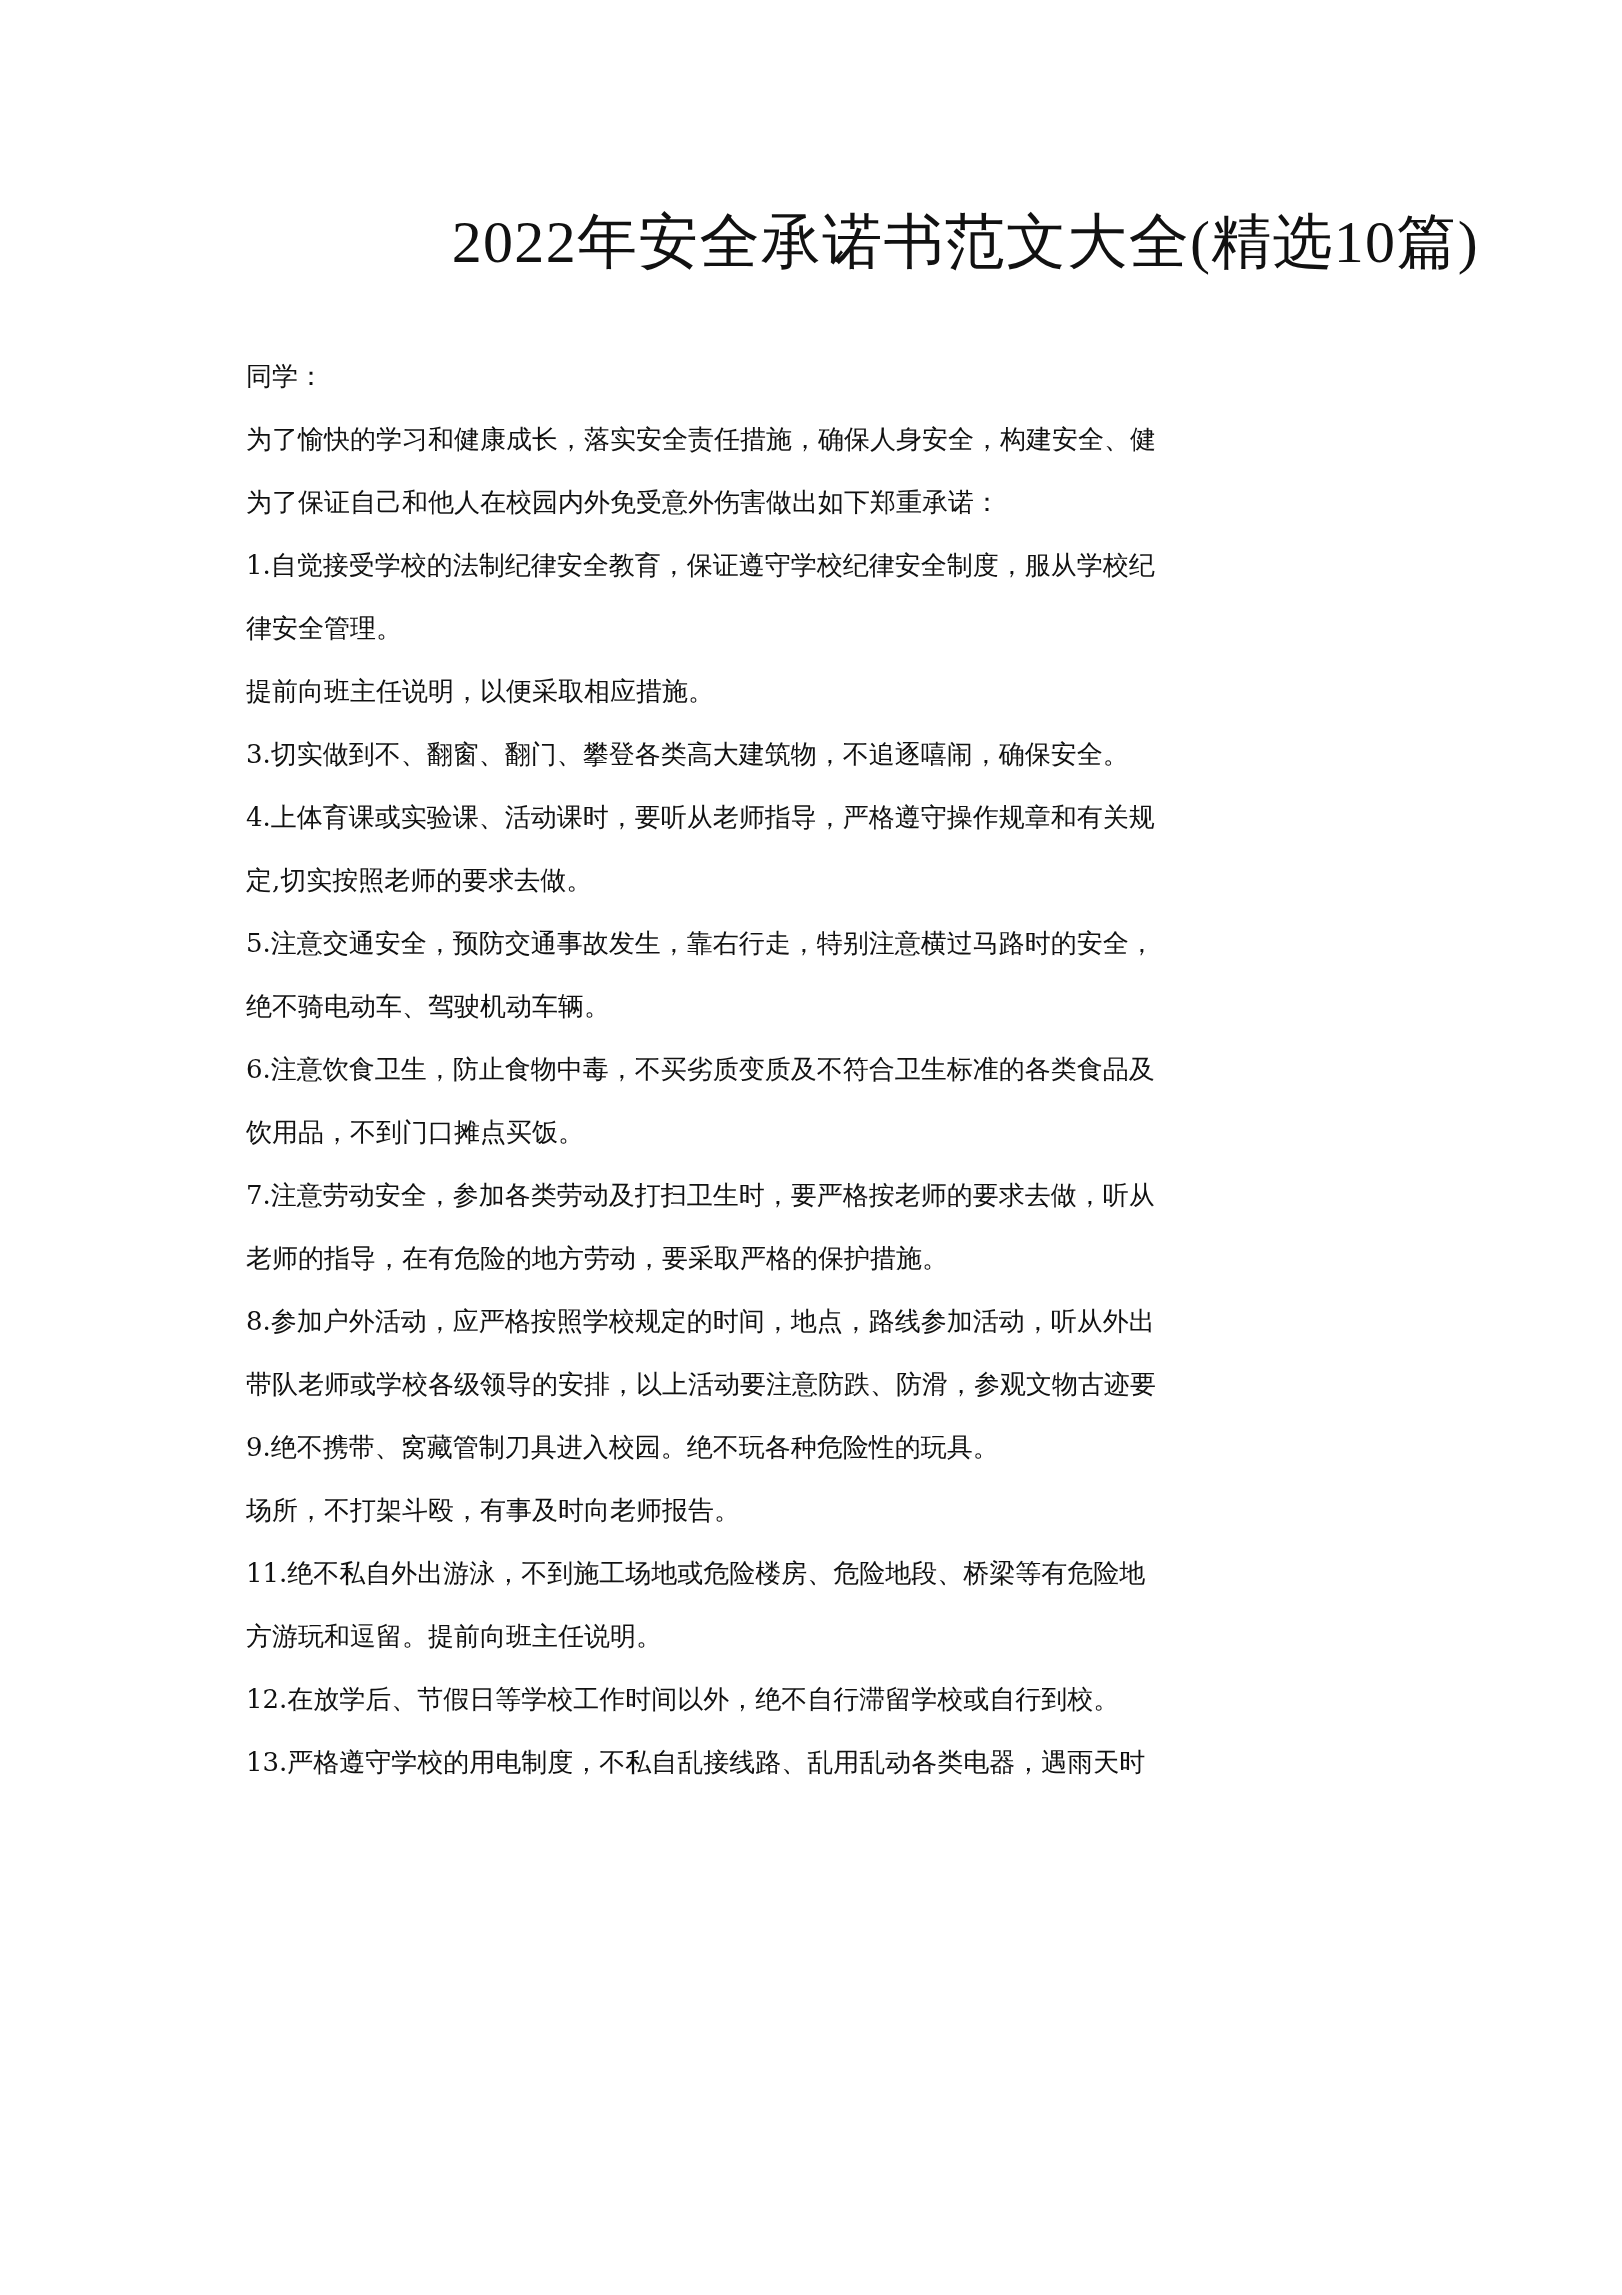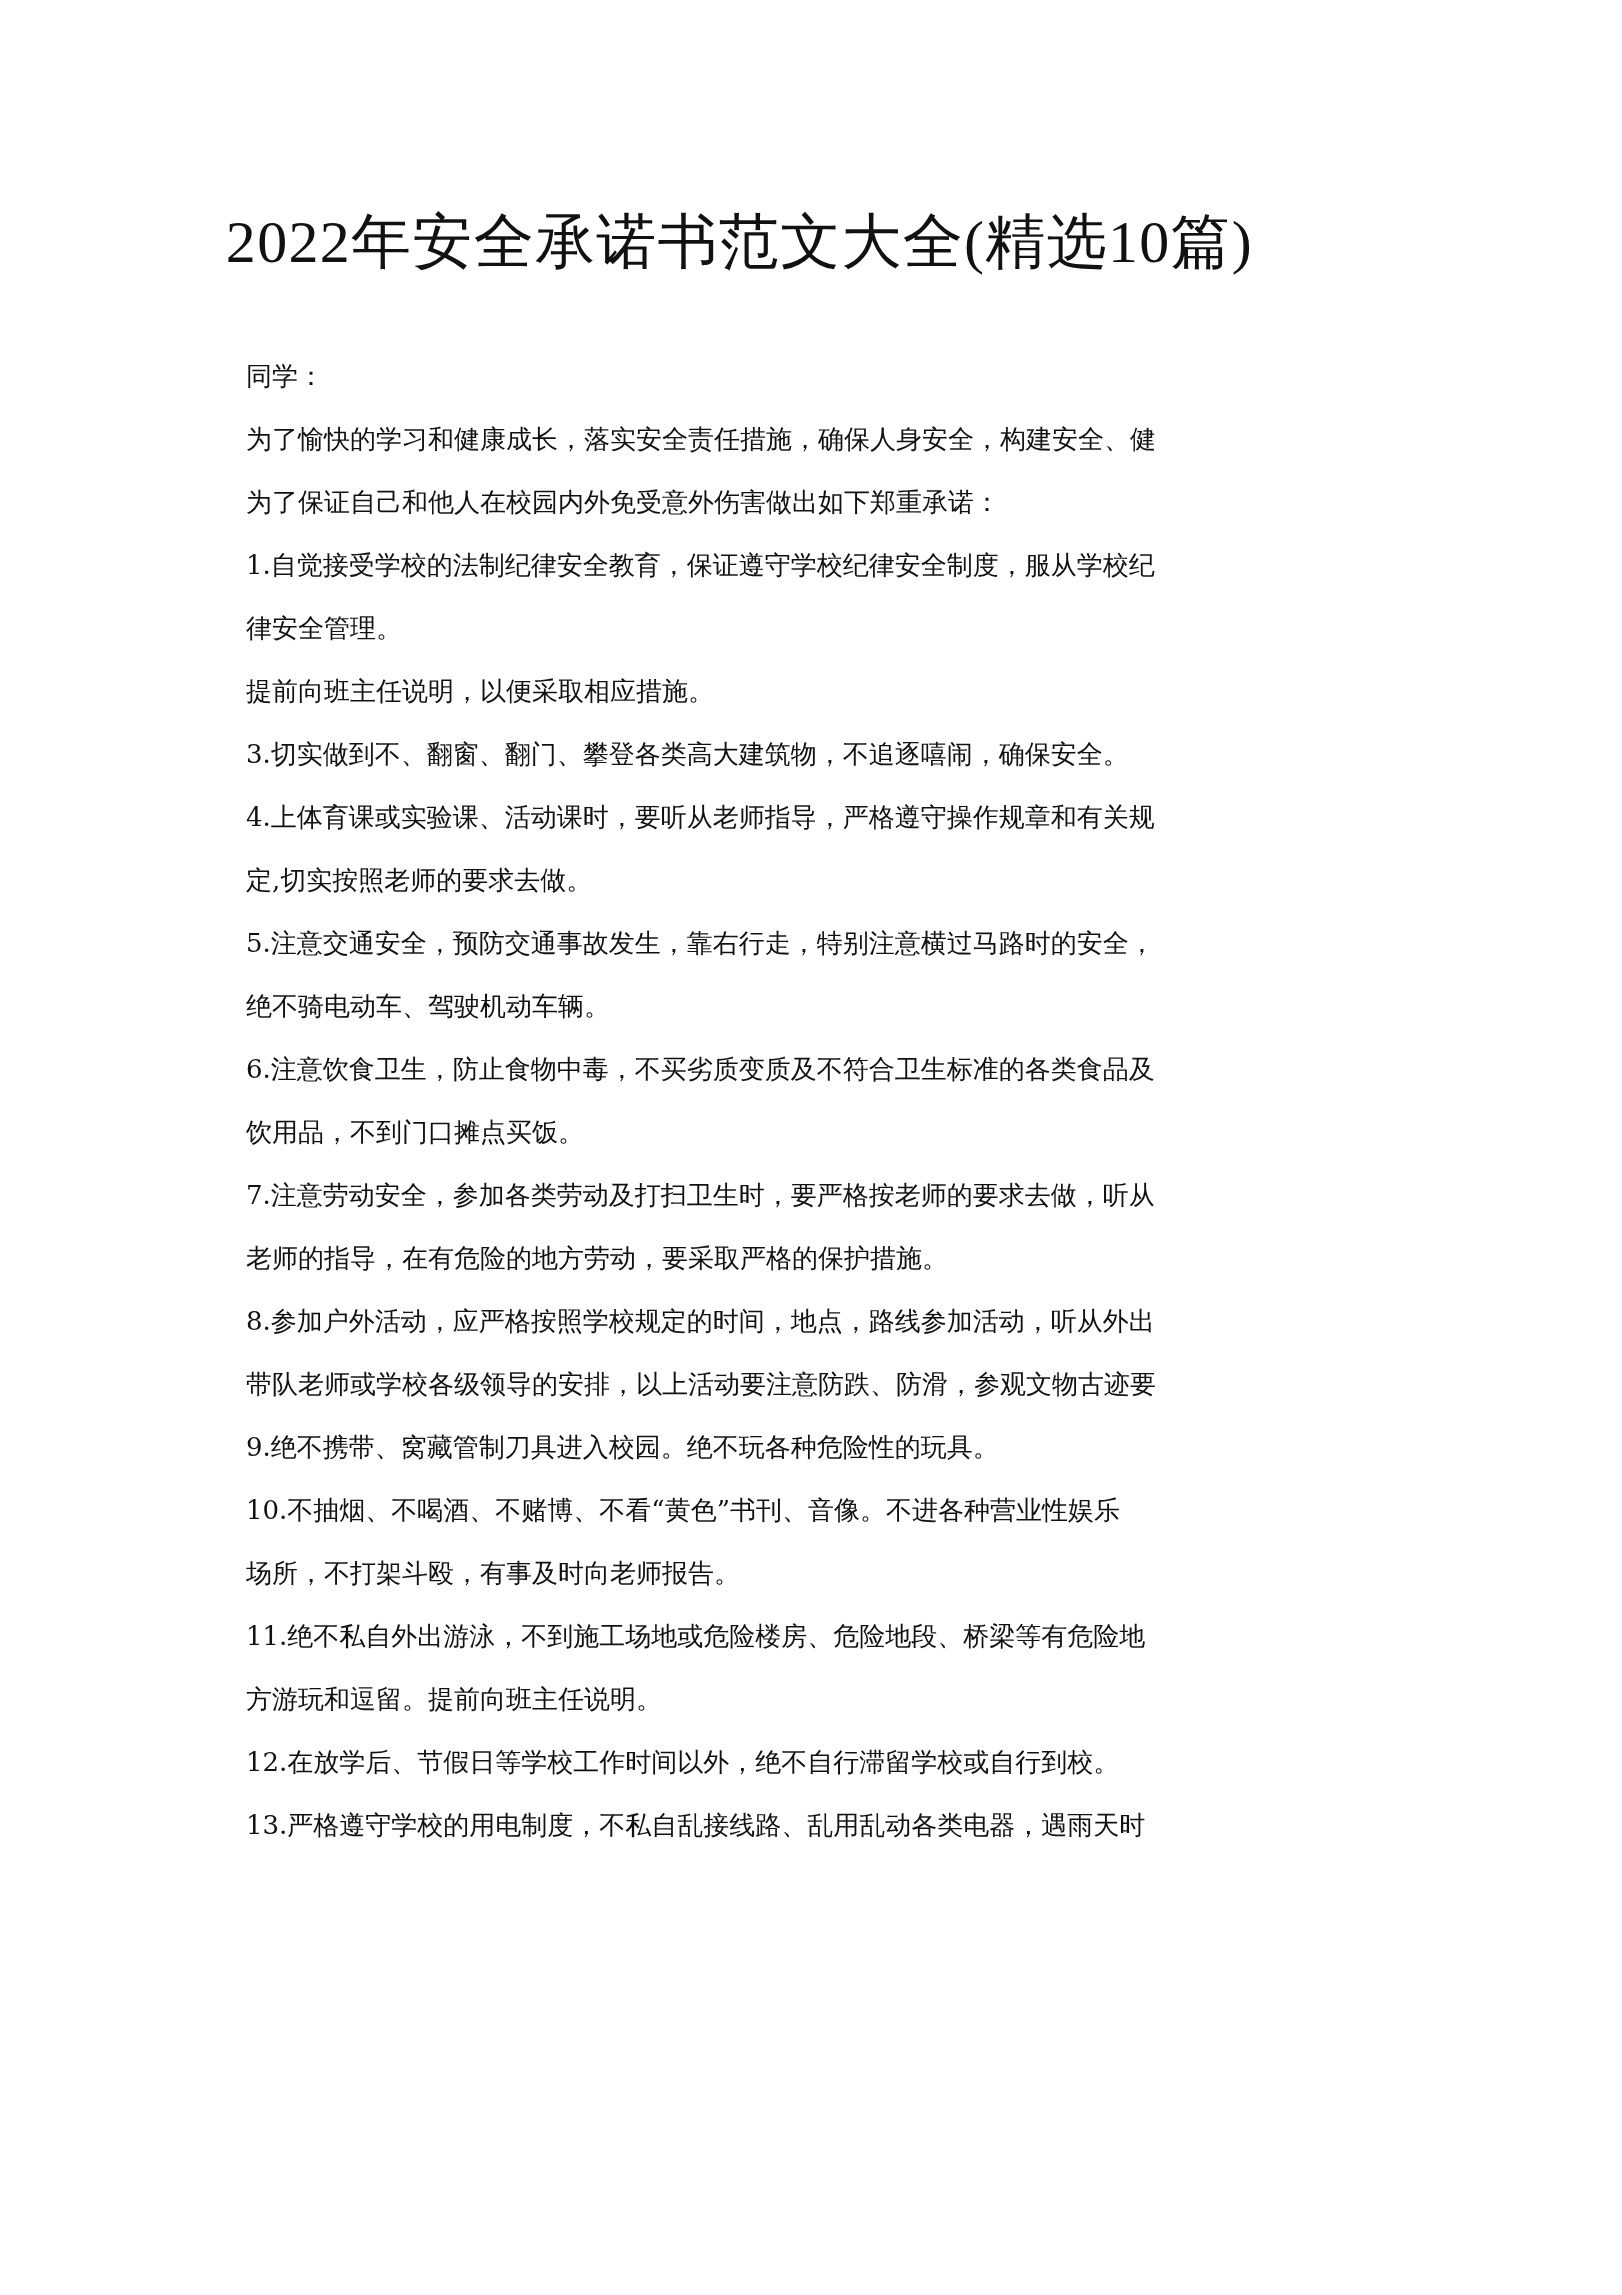--- a/index.html
+++ b/index.html
@@ -1,18 +1,18 @@
 <!DOCTYPE html>
 <html style="font-size:10.5px"><head>
 <meta charset="utf-8">
 <style>
   html, body { margin: 0; padding: 0; background: #ffffff; }
   body { width: 1623px; height: 2295px; position: relative; overflow: hidden;
          font-family: "DejaVu Serif", "Liberation Serif", serif; color: #111111; }
-  .title { position: absolute; top: 196px; left: 0; width: 1479px; text-align: center;
+  .title { position: absolute; top: 196px; left: 0; width: 1479px; text-align: right;
            font-size: 60px; line-height: 92px; letter-spacing: 1.3px; font-family: "Liberation Serif", "DejaVu Serif", serif; }
   .body { position: absolute; top: 353px; left: 246px; width: 1136px; }
   .line { height: 63px; line-height: 46px; font-size: 26px; white-space: nowrap; overflow: visible; letter-spacing: 0px; }
 </style>
 </head>
 <body>
 
 <div class="title">2022年安全承诺书范文大全(精选10篇)</div>
 
 <div class="body">
@@ -27,20 +27,19 @@
   <div class="line">定,切实按照老师的要求去做。</div>
   <div class="line">5.注意交通安全，预防交通事故发生，靠右行走，特别注意横过马路时的安全，</div>
   <div class="line">绝不骑电动车、驾驶机动车辆。</div>
   <div class="line">6.注意饮食卫生，防止食物中毒，不买劣质变质及不符合卫生标准的各类食品及</div>
   <div class="line">饮用品，不到门口摊点买饭。</div>
   <div class="line">7.注意劳动安全，参加各类劳动及打扫卫生时，要严格按老师的要求去做，听从</div>
   <div class="line">老师的指导，在有危险的地方劳动，要采取严格的保护措施。</div>
   <div class="line">8.参加户外活动，应严格按照学校规定的时间，地点，路线参加活动，听从外出</div>
   <div class="line">带队老师或学校各级领导的安排，以上活动要注意防跌、防滑，参观文物古迹要</div>
   <div class="line">9.绝不携带、窝藏管制刀具进入校园。绝不玩各种危险性的玩具。</div>
-  <div class="line">10.不抽烟、不喝酒、不赌博、不看“黄色”书刊、音像。不进各种营业性娱乐</div>
   <div class="line">场所，不打架斗殴，有事及时向老师报告。</div>
   <div class="line">11.绝不私自外出游泳，不到施工场地或危险楼房、危险地段、桥梁等有危险地</div>
   <div class="line">方游玩和逗留。提前向班主任说明。</div>
   <div class="line">12.在放学后、节假日等学校工作时间以外，绝不自行滞留学校或自行到校。</div>
   <div class="line">13.严格遵守学校的用电制度，不私自乱接线路、乱用乱动各类电器，遇雨天时</div>
 </div>
 
 
 </body></html>

